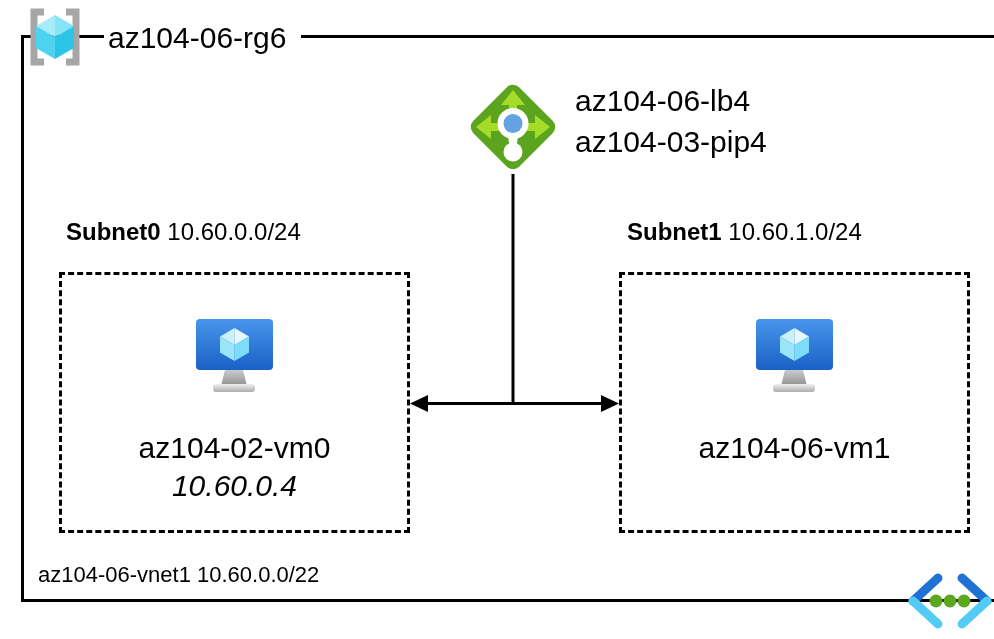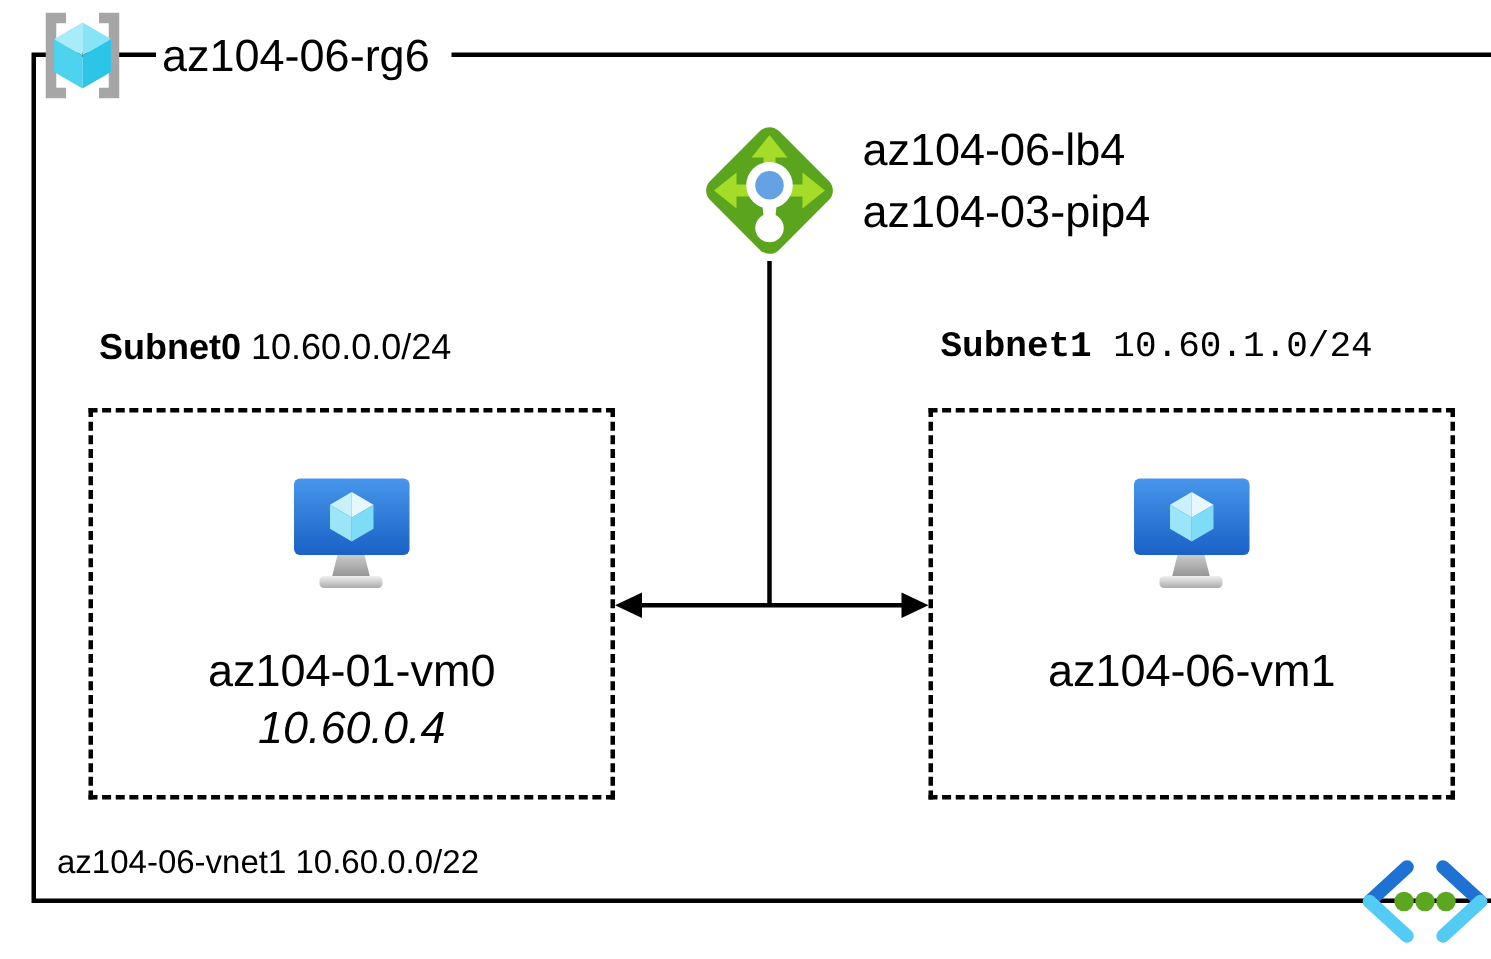--- a/index.html
+++ b/index.html
@@ -15,21 +15,21 @@
   .label-patch { left:86px; top:29px; width:197px; height:15px; background:#fff; }
   .rg-label { left:90px; top:21px; font-size:30px; white-space:nowrap; }
   .lb-labels { left:557px; top:80px; font-size:30px; line-height:41px; white-space:nowrap; }
   .subnet-box { width:345px; height:255px; border:3px dashed #000; top:272px; }
   .subnet-box.left  { left:41px; }
   .subnet-box.right { left:601px; }
   .subnet-label { top:218px; font-size:24px; white-space:nowrap; }
   .subnet-label .cidr { font-weight:400; }
   .subnet-label b { font-weight:700; }
   .subnet-label.left  { left:48px; }
-  .subnet-label.right { left:609px;font-family:Liberation Mono, monospace; }
+  .subnet-label.right { left:609px; }
   .vm-text { width:351px; text-align:center; font-size:30px; white-space:nowrap; }
   .vm-name.left, .vm-ip.left  { left:41px; }
   .vm-name.right, .vm-ip.right { left:601px; }
   .vm-name { top:431px; }
   .vm-ip   { top:469px;font-style:italic; }
   .vnet-label { left:20px; top:562px; font-size:22px; white-space:nowrap; }
   svg { display:block; }
 </style>
 </head>
 <body>
@@ -110,21 +110,21 @@
 
   <svg class="abs" style="left:177px; top:318px;" width="80" height="78" viewBox="0 0 80 78">
     <polygon points="31,48 47,48 52,68 26,68" fill="url(#vmStand)"></polygon>
     <rect x="18" y="66" width="42" height="8" rx="3" fill="url(#vmBase)"></rect>
     <rect x="1" y="1" width="77" height="51" rx="4" fill="url(#vmScreen)"></rect>
     <polygon points="39.5,10 25,18.5 39.5,27" fill="#C9F0FB"></polygon>
     <polygon points="39.5,10 54,18.5 39.5,27" fill="#E6F8FE"></polygon>
     <polygon points="25,18.5 39.5,27 39.5,43 25,34.5" fill="#9BE5F8"></polygon>
     <polygon points="54,18.5 39.5,27 39.5,43 54,34.5" fill="#7FDCF6"></polygon>
   </svg>
-  <div class="abs vm-text vm-name left">az104-01-vm0</div>
+  <div class="abs vm-text vm-name left">az104-02-vm0</div>
   <div class="abs vm-text vm-ip left">10.60.0.4</div>
 
   <svg class="abs" style="left:737px; top:318px;" width="80" height="78" viewBox="0 0 80 78">
     <polygon points="31,48 47,48 52,68 26,68" fill="url(#vmStand)"></polygon>
     <rect x="18" y="66" width="42" height="8" rx="3" fill="url(#vmBase)"></rect>
     <rect x="1" y="1" width="77" height="51" rx="4" fill="url(#vmScreen)"></rect>
     <polygon points="39.5,10 25,18.5 39.5,27" fill="#C9F0FB"></polygon>
     <polygon points="39.5,10 54,18.5 39.5,27" fill="#E6F8FE"></polygon>
     <polygon points="25,18.5 39.5,27 39.5,43 25,34.5" fill="#9BE5F8"></polygon>
     <polygon points="54,18.5 39.5,27 39.5,43 54,34.5" fill="#7FDCF6"></polygon>

